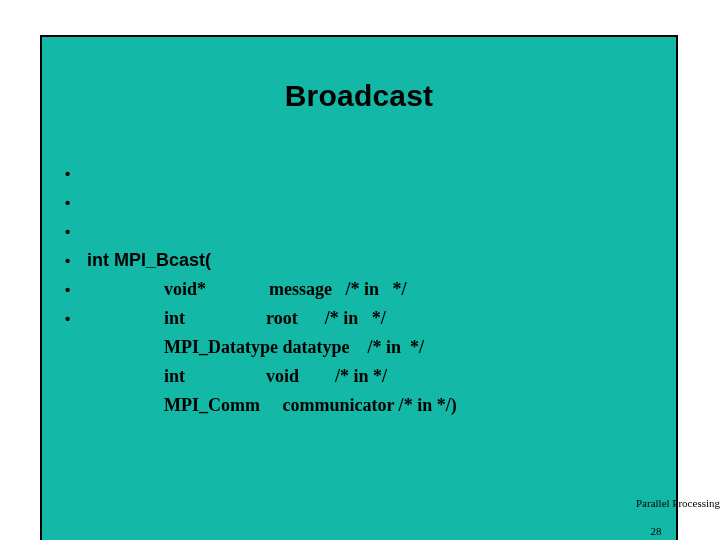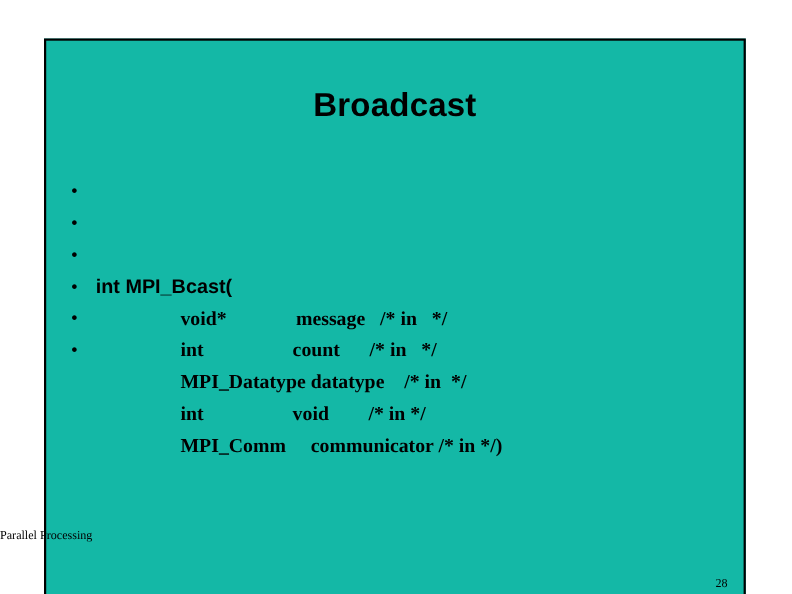--- a/index.html
+++ b/index.html
@@ -71,23 +71,23 @@
     display: block;
     white-space: pre;
   }
   .indent-0 .bullet-text { padding-left: 27px; }
   .indent-1 .bullet-text { padding-left: 104px; font-family: Liberation Serif, serif; }
 
   
   #footer-note {
     position: absolute;
     left: 0;
-    top: 480px;
+    top: 496px;
     width: 100%;
-    text-align: left;
+    text-align: right;
     font-family: "Liberation Serif", serif;
     font-size: 11px;
     line-height: 14px;
     white-space: pre;
   }
   #page-number {
     position: absolute;
     left: 636px;
     top: 496px;
     width: 40px;
@@ -113,21 +113,21 @@
       <span class="bullet-text">int MPI_Bcast(</span>
     </div>
 
     <div class="bullet-row indent-1">
       <span class="bullet-marker">•</span>
       <span class="bullet-text">void*              message   /* in   */</span>
     </div>
 
     <div class="bullet-row indent-1">
       <span class="bullet-marker">•</span>
-      <span class="bullet-text">int                  count      /* in   */</span>
+      <span class="bullet-text">int                  root      /* in   */</span>
     </div>
 
     <div class="bullet-row indent-1">
       <span class="bullet-marker">•</span>
       <span class="bullet-text">MPI_Datatype datatype    /* in  */</span>
     </div>
 
     <div class="bullet-row indent-1">
       <span class="bullet-marker">•</span>
       <span class="bullet-text">int                  void        /* in */</span>

